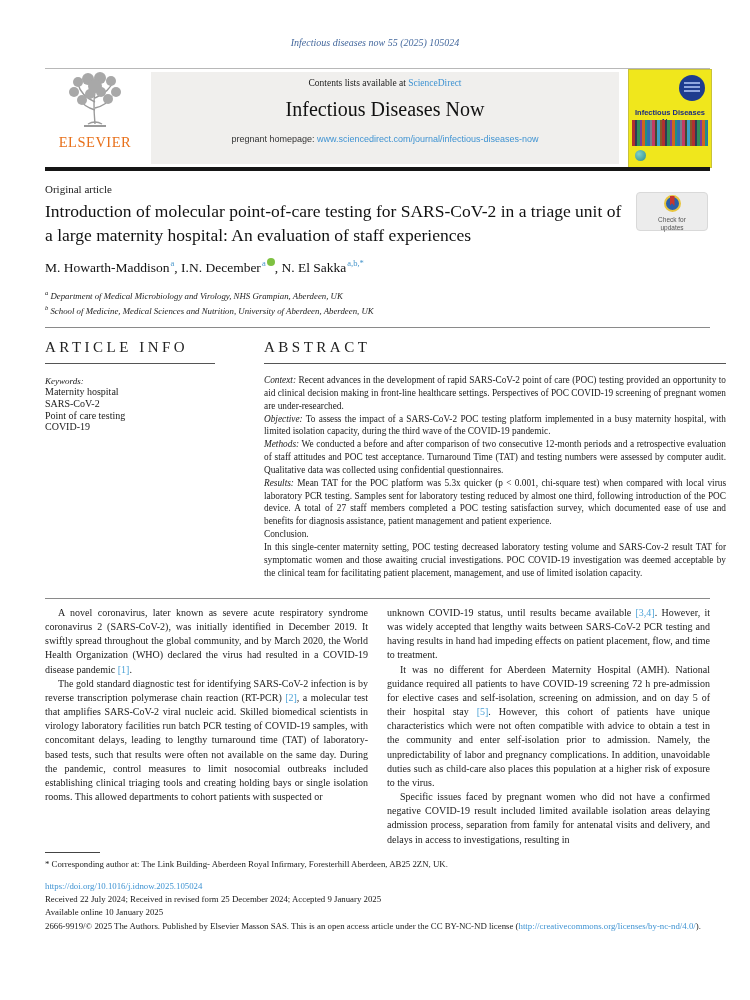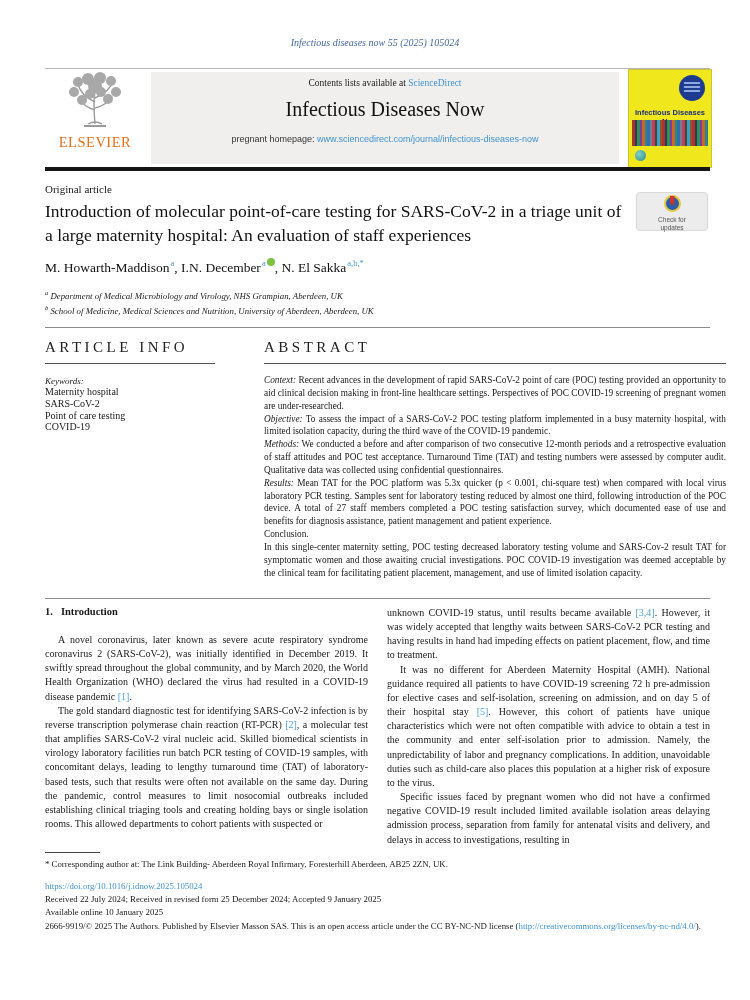--- a/index.html
+++ b/index.html
@@ -189,21 +189,20 @@
     <p class="abs-item"><span class="abs-label">Objective:</span> <span>To assess the impact of a SARS-CoV-2 POC testing platform implemented in a busy maternity hospital, with limited isolation capacity, during the third wave of the COVID-19 pandemic.</span></p>
     <p class="abs-item"><span class="abs-label">Methods:</span> <span>We conducted a before and after comparison of two consecutive 12-month periods and a retrospective evaluation of staff attitudes and POC test acceptance. Turnaround Time (TAT) and testing numbers were assessed by computer audit. Qualitative data was collected using confidential questionnaires.</span></p>
     <p class="abs-item"><span class="abs-label">Results:</span> <span>Mean TAT for the POC platform was 5.3x quicker (p &lt; 0.001, chi-square test) when compared with local virus laboratory PCR testing. Samples sent for laboratory testing reduced by almost one third, following introduction of the POC device. A total of 27 staff members completed a POC testing satisfaction survey, which documented ease of use and benefits for diagnosis assistance, patient management and patient experience.</span></p>
     <p class="abs-item"><span class="abs-label roman">Conclusion.</span></p>
     <p class="abs-item"><span>In this single-center maternity setting, POC testing decreased laboratory testing volume and SARS-Cov-2 result TAT for symptomatic women and those awaiting crucial investigations. POC COVID-19 investigation was deemed acceptable by the clinical team for facilitating patient placement, management, and use of limited isolation capacity.</span></p>
   </div>
 
   <div id="rule-2"></div>
 
   <div id="col-left">
-    <h2 id="section-heading"><span class="num">1.</span><span>Introduction</span></h2>
     <p class="bodyp indent">A novel coronavirus, later known as severe acute respiratory syndrome coronavirus 2 (SARS-CoV-2), was initially identified in December 2019. It swiftly spread throughout the global community, and by March 2020, the World Health Organization (WHO) declared the virus had resulted in a COVID-19 disease pandemic <span class="ref">[1]</span>.</p>
     <p class="bodyp indent">The gold standard diagnostic test for identifying SARS-CoV-2 infection is by reverse transcription polymerase chain reaction (RT-PCR) <span class="ref">[2]</span>, a molecular test that amplifies SARS-CoV-2 viral nucleic acid. Skilled biomedical scientists in virology laboratory facilities run batch PCR testing of COVID-19 samples, with concomitant delays, leading to lengthy turnaround time (TAT) of laboratory-based tests, such that results were often not available on the same day. During the pandemic, control measures to limit nosocomial outbreaks included establishing clinical triaging tools and creating holding bays or single isolation rooms. This allowed departments to cohort patients with suspected or</p>
   </div>
 
   <div id="col-right">
     <p class="bodyp">unknown COVID-19 status, until results became available <span class="ref">[3,4]</span>. However, it was widely accepted that lengthy waits between SARS-CoV-2 PCR testing and having results in hand had impeding effects on patient placement, flow, and time to treatment.</p>
     <p class="bodyp indent">It was no different for Aberdeen Maternity Hospital (AMH). National guidance required all patients to have COVID-19 screening 72 h pre-admission for elective cases and self-isolation, screening on admission, and on day 5 of their hospital stay <span class="ref">[5]</span>. However, this cohort of patients have unique characteristics which were not often compatible with advice to obtain a test in the community and enter self-isolation prior to admission. Namely, the unpredictability of labor and pregnancy complications. In addition, unavoidable duties such as child-care also places this population at a higher risk of exposure to the virus.</p>
     <p class="bodyp indent">Specific issues faced by pregnant women who did not have a confirmed negative COVID-19 result included limited available isolation areas delaying admission process, separation from family for antenatal visits and delivery, and delays in access to investigations, resulting in</p>
   </div>
 

